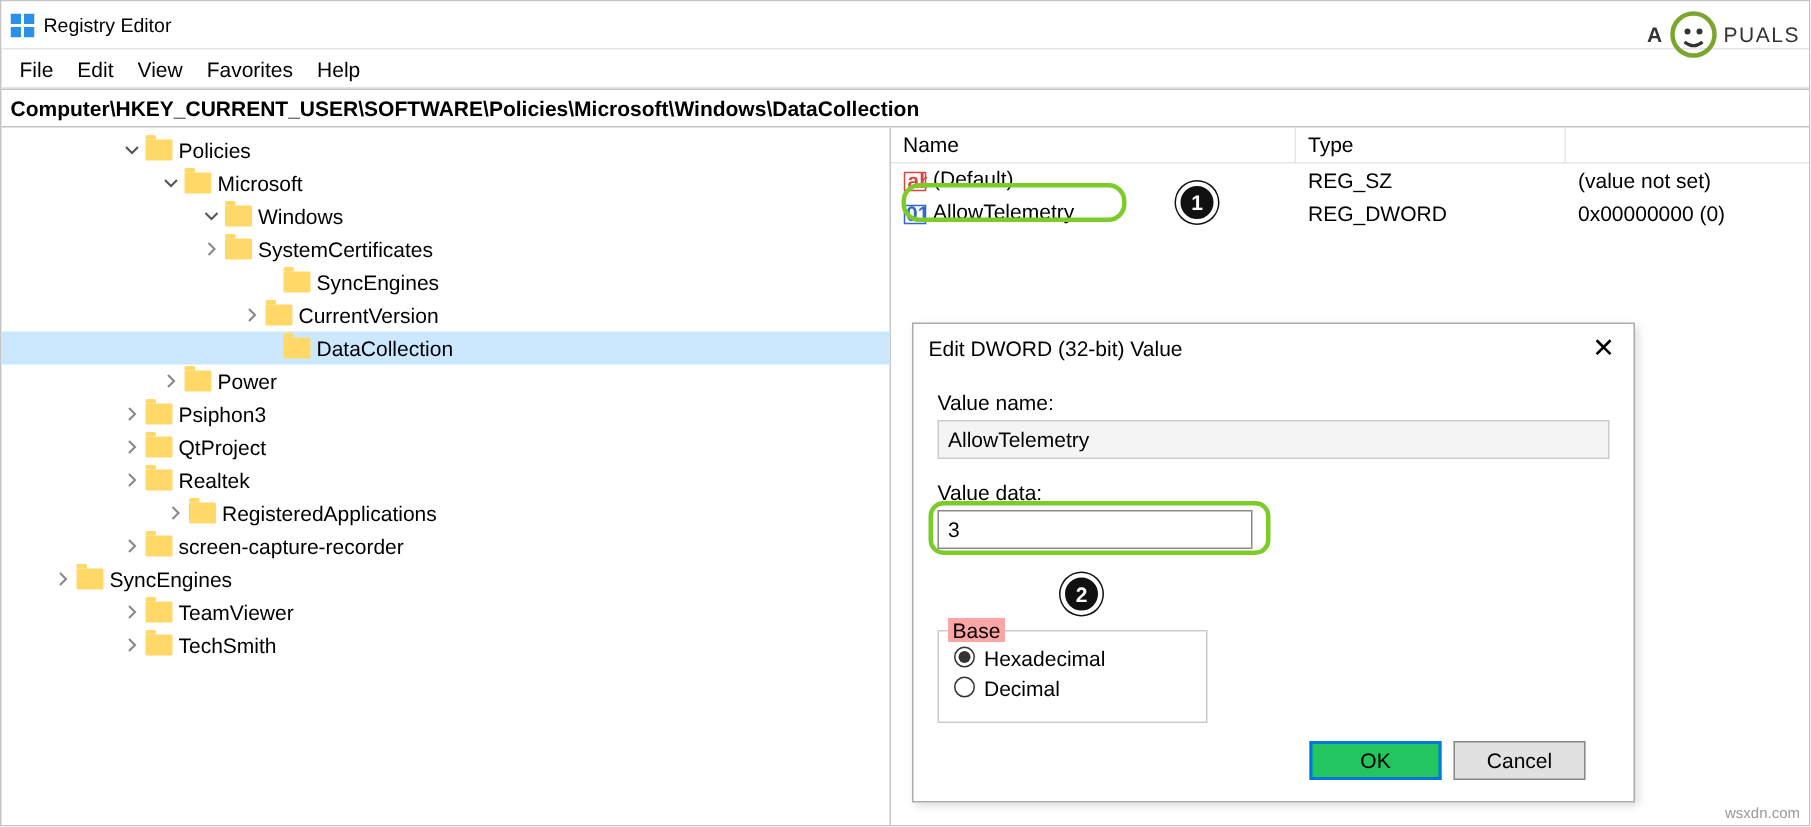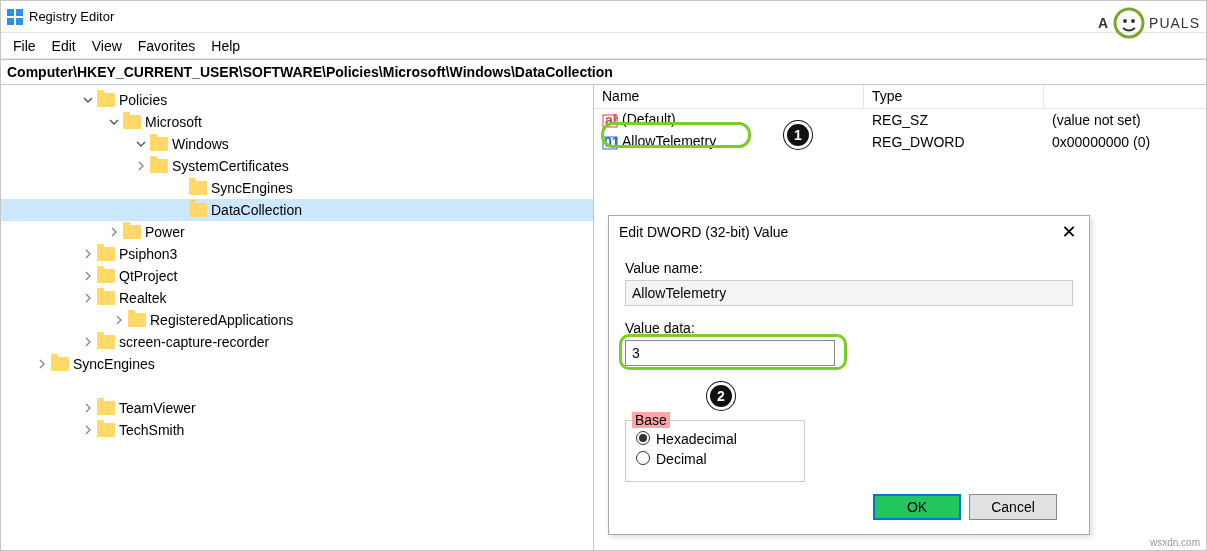--- a/index.html
+++ b/index.html
@@ -133,20 +133,29 @@
             </svg>
           </span>
           <span class="folder"></span>
           <span class="tree-label">SystemCertificates</span>
         </div>
         <div class="tree-row" style="padding-left: 172px;">
           <span class="twist"></span>
           <span class="folder"></span>
           <span class="tree-label">SyncEngines</span>
         </div>
+        <div class="tree-row" style="padding-left: 160px;">
+          <span class="twist">
+            <svg width="10" height="10" viewBox="0 0 10 10">
+              <path d="M3 1 L7 5 L3 9" fill="none" stroke="#888" stroke-width="1.4"></path>
+            </svg>
+          </span>
+          <span class="folder"></span>
+          <span class="tree-label">CurrentVersion</span>
+        </div>
         <div class="tree-row selected" style="padding-left: 172px;">
           <span class="twist"></span>
           <span class="folder"></span>
           <span class="tree-label">DataCollection</span>
         </div>
         <div class="tree-row" style="padding-left: 106px;">
           <span class="twist">
             <svg width="10" height="10" viewBox="0 0 10 10">
               <path d="M3 1 L7 5 L3 9" fill="none" stroke="#888" stroke-width="1.4"></path>
             </svg>
@@ -174,21 +183,21 @@
         </div>
         <div class="tree-row" style="padding-left: 80px;">
           <span class="twist">
             <svg width="10" height="10" viewBox="0 0 10 10">
               <path d="M3 1 L7 5 L3 9" fill="none" stroke="#888" stroke-width="1.4"></path>
             </svg>
           </span>
           <span class="folder"></span>
           <span class="tree-label">Realtek</span>
         </div>
-        <div class="tree-row" style="padding-left: 79px; margin-left: 32px;">
+        <div class="tree-row" style="padding-left: 109px;">
           <span class="twist">
             <svg width="10" height="10" viewBox="0 0 10 10">
               <path d="M3 1 L7 5 L3 9" fill="none" stroke="#888" stroke-width="1.4"></path>
             </svg>
           </span>
           <span class="folder"></span>
           <span class="tree-label">RegisteredApplications</span>
         </div>
         <div class="tree-row" style="padding-left: 80px;">
           <span class="twist">
@@ -201,21 +210,21 @@
         </div>
         <div class="tree-row" style="padding-left: 34px;">
           <span class="twist">
             <svg width="10" height="10" viewBox="0 0 10 10">
               <path d="M3 1 L7 5 L3 9" fill="none" stroke="#888" stroke-width="1.4"></path>
             </svg>
           </span>
           <span class="folder"></span>
           <span class="tree-label">SyncEngines</span>
         </div>
-        <div class="tree-row" style="padding-left: 80px; margin-top: 22px;">
+        <div class="tree-row" style="padding-left: 80px;">
           <span class="twist">
             <svg width="10" height="10" viewBox="0 0 10 10">
               <path d="M3 1 L7 5 L3 9" fill="none" stroke="#888" stroke-width="1.4"></path>
             </svg>
           </span>
           <span class="folder"></span>
           <span class="tree-label">TeamViewer</span>
         </div>
         <div class="tree-row" style="padding-left: 80px;">
           <span class="twist">

